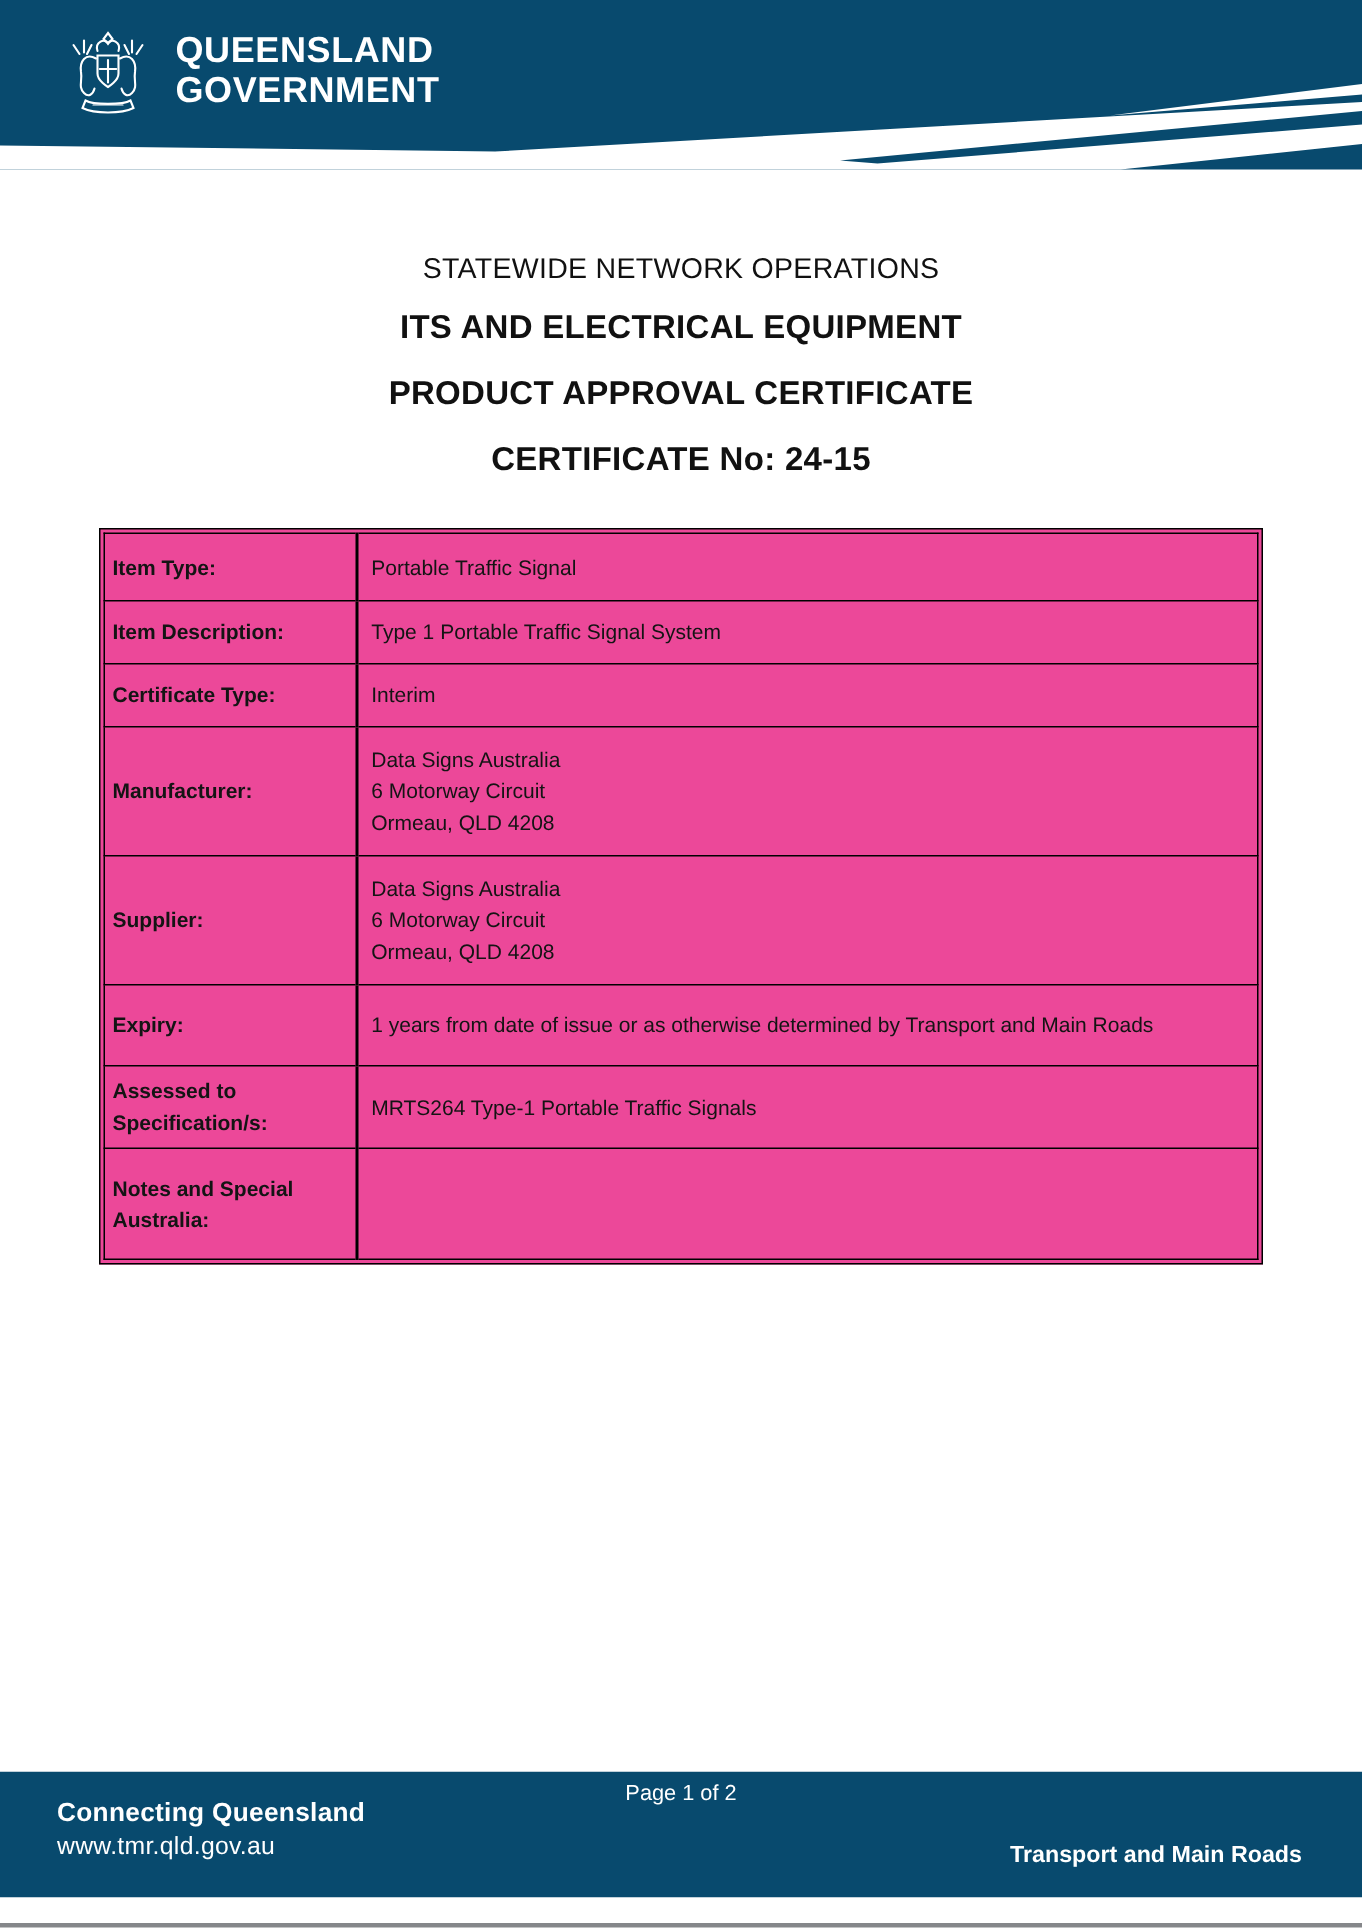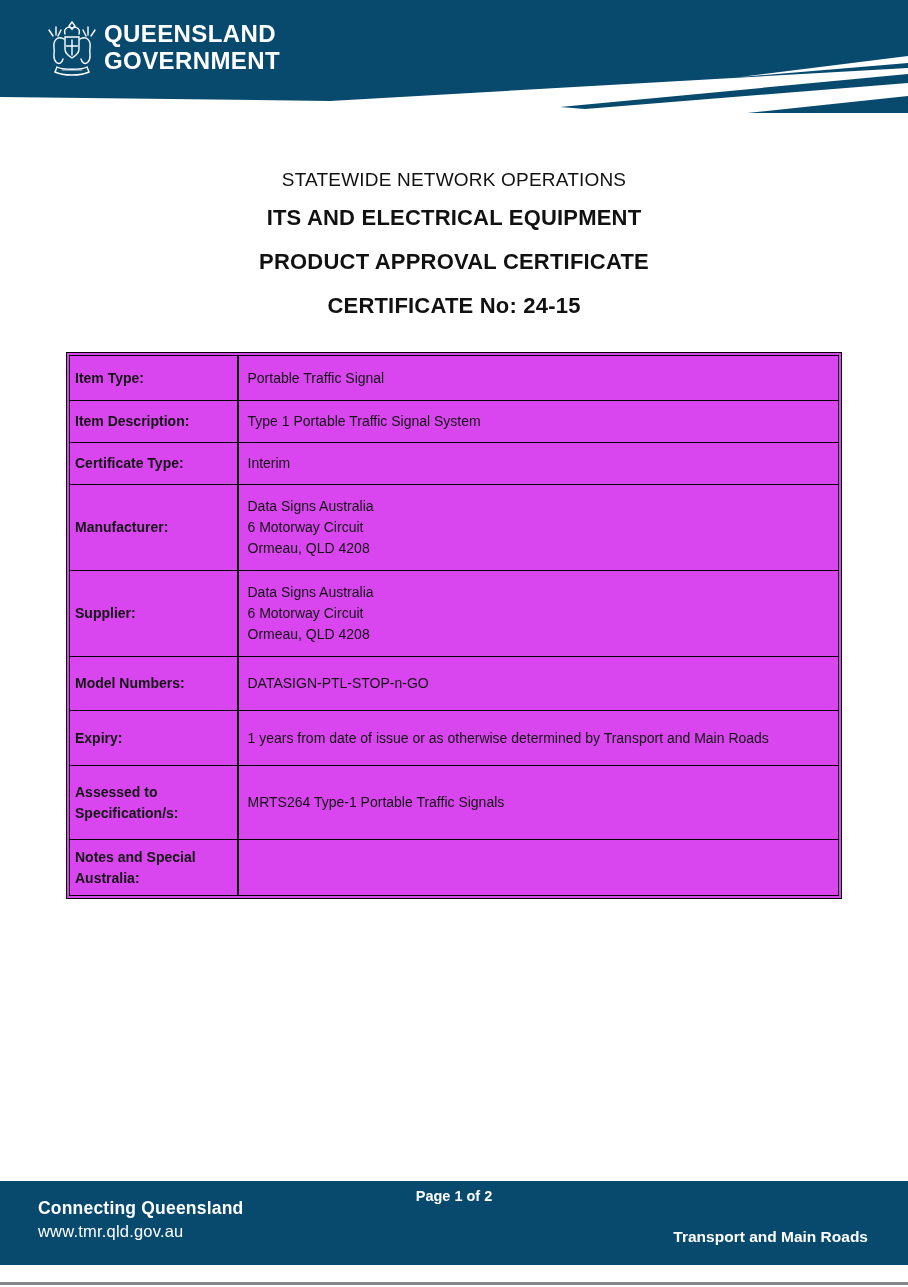--- a/index.html
+++ b/index.html
@@ -17,21 +17,21 @@
   .header-banner {
     position: absolute; top: 0; left: 0;
     width: 908px; height: 115px;
   }
   .header-banner svg.swoosh {
     position: absolute; top: 0; left: 0;
     width: 908px; height: 115px; display: block;
   }
   .logo {
     position: absolute; top: 14px; left: 40px;
-    display: flex; align-items: center; 
+    display: flex; align-items: center; gap: 13px;
   }
   .logo-text {
     color: #ffffff;
     font-weight: bold;
     font-size: 24px;
     line-height: 27px;
     letter-spacing: 0.4px;
   }
   .logo-text span { display: block; }
 
@@ -44,21 +44,21 @@
   .titles .t-small { font-size: 19px; font-weight: normal; margin-bottom: 14px; letter-spacing: 0.2px; }
   .titles .t-big   { font-size: 22px; font-weight: bold; margin-bottom: 18px; letter-spacing: 0.2px; }
   .titles .t-big:last-child { margin-bottom: 0; }
 
   
   .table-wrap {
     position: absolute; top: 352px; left: 66px;
     width: 776px;
     border: 1px solid #000;
     padding: 2px;
-    background: #d946ef;
+    background: #ec4899;
   }
   table.cert-table {
     width: 100%;
     border-collapse: collapse;
   }
   table.cert-table th, table.cert-table td {
     border: 1px solid #000;
     vertical-align: middle;
     font-size: 14px;
     line-height: 21px;
@@ -88,21 +88,21 @@
 
   
   .footer-banner {
     position: absolute; top: 1181px; left: 0;
     width: 908px; height: 84px;
     color: #ffffff;
   }
   .footer-page {
     position: absolute; top: 7px; left: 50%;
     transform: translateX(-50%);
-    font-size: 14.5px; font-weight: bold;
+    font-size: 14.5px; font-weight: normal;
   }
   .footer-left {
     position: absolute; top: 17px; left: 38px;
   }
   .footer-tagline { font-size: 17.5px; font-weight: bold; letter-spacing: 0.2px; }
   .footer-site    { font-size: 16.5px; margin-top: 3px; letter-spacing: 0.2px; }
   .footer-dept {
     position: absolute; top: 28px; right: 40px;
     font-size: 15.5px; font-weight: bold; margin-top: 19px;
   }
@@ -180,24 +180,20 @@
             <th>Manufacturer:</th>
             <td>Data Signs Australia
 6 Motorway Circuit
 Ormeau, QLD 4208</td>
           </tr>
           <tr>
             <th>Supplier:</th>
             <td>Data Signs Australia
 6 Motorway Circuit
 Ormeau, QLD 4208</td>
-          </tr>
-          <tr>
-            <th>Model Numbers:</th>
-            <td>DATASIGN-PTL-STOP-n-GO</td>
           </tr>
           <tr>
             <th>Expiry:</th>
             <td>1 years from date of issue or as otherwise determined by Transport and Main Roads</td>
           </tr>
           <tr>
             <th>Assessed to Specification/s:</th>
             <td>MRTS264 Type-1 Portable Traffic Signals</td>
           </tr>
           <tr>

